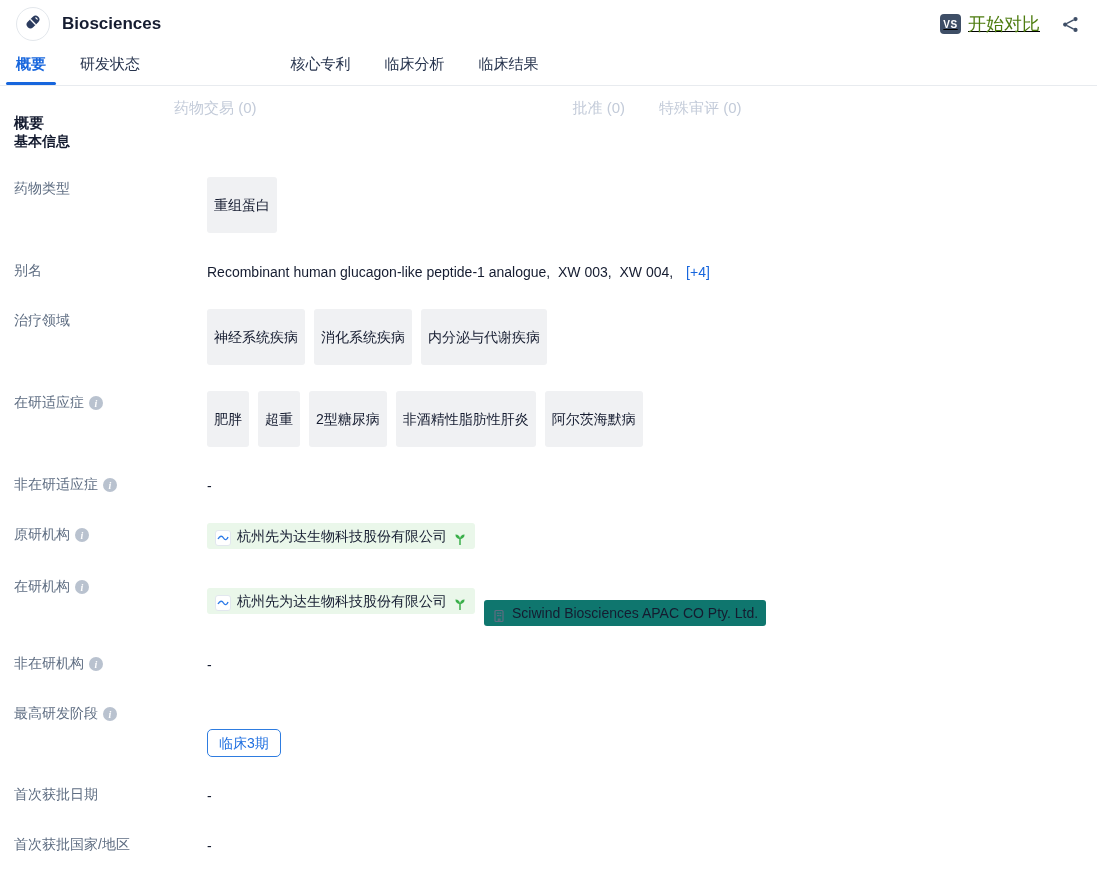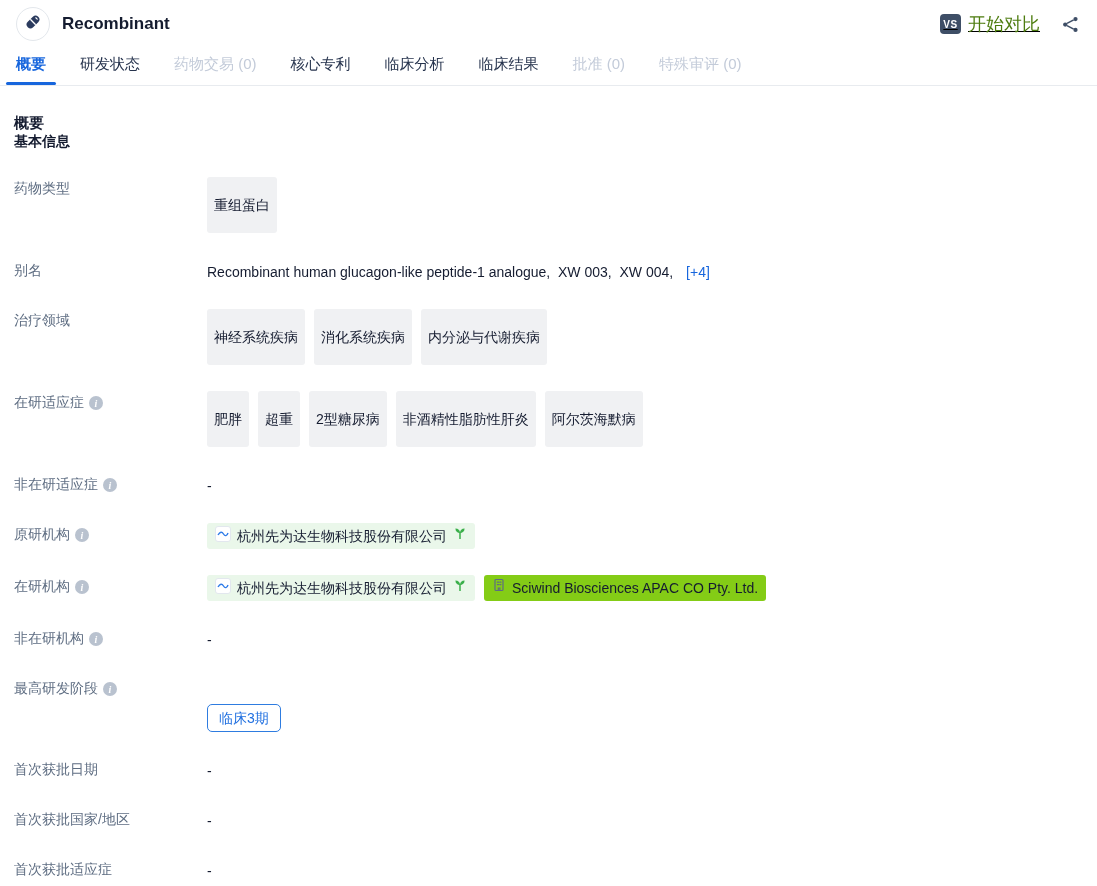--- a/index.html
+++ b/index.html
@@ -19,21 +19,21 @@
   .compare-label { font-size: 18px; color: #4d7c0f; }
   .network-btn { margin-left: 22px; display: flex; align-items: center; cursor: pointer; }
 
   
   .tabbar { display: flex; gap: 30px; padding: 0 14px; border-bottom: 1px solid #e8ebef; height: 38px; }
   .tab { font-size: 15px; color: #26334d; padding: 7px 2px 0; position: relative; cursor: pointer;
     white-space: nowrap; }
   .tab.active { color: #1766dd; font-weight: bold; }
   .tab.active::after { content: ""; position: absolute; left: -8px; right: -8px; bottom: 0;
     height: 3px; background: #1766dd; border-radius: 2px; }
-  .tab.disabled { color: #c3cbd9; cursor: default; }
+  .tab.disabled { color: #c3cbd9; cursor: default; margin-top: 44px; }
 
   
   .content { padding: 0 14px; }
   .section-title { font-size: 15px; font-weight: bold; color: #151c30; margin-top: 28px; }
   .subsection-title { font-size: 14px; font-weight: bold; color: #151c30; }
 
   .field-row { display: flex; align-items: flex-start; margin-top: 25px; min-height: 25px; }
   .field-label { width: 193px; flex-shrink: 0; font-size: 14px; color: #5e6d82;
     display: flex; align-items: center; gap: 5px; padding-top: 4px; }
   .info-icon { width: 14px; height: 14px; border-radius: 50%; background: #b9c2cf; color: #fff;
@@ -42,24 +42,24 @@
     cursor: pointer; }
   .field-value { display: flex; flex-wrap: wrap; gap: 9px; align-items: center;
     font-size: 14px; color: #151c30; line-height: 20px; padding-top: 1px; }
   .plain-text { padding-top: 3px; }
   .alias-text { white-space: pre-wrap; padding-top: 3px; }
   .more-link { color: #1766dd; cursor: pointer; padding-top: 3px; }
 
   .tag { background: #f0f1f3; border-radius: 3px; padding: 18px 7px; font-size: 14px;
     color: #151c30; cursor: pointer; white-space: nowrap; }
 
-  .org-tag { display: flex; align-items: flex-start; gap: 6px; padding: 3px 8px; border-radius: 3px;
+  .org-tag { display: flex; align-items: flex-end; gap: 6px; padding: 3px 8px; border-radius: 3px;
     font-size: 14px; color: #151c30; cursor: pointer; white-space: nowrap; }
   .org-tag.green { background: #eaf7ea; }
-  .org-tag.gray  { background: #84cc16; }
+  .org-tag.gray  { background: #0f766e; margin-top: 25px; }
   .org-logo { width: 16px; height: 16px; background: #fff; border: 1px solid #e2e7ee;
     border-radius: 3px; display: inline-flex; align-items: center; justify-content: center;
     flex-shrink: 0; }
   .org-icon { display: inline-flex; align-items: center; flex-shrink: 0; }
 
   .stage-tag { border: 1px solid #2e7ce0; color: #1f6fe0; background: #fff; border-radius: 5px;
     padding: 3px 11px; font-size: 14px; cursor: pointer; white-space: nowrap; margin-top: 27px; }
 </style>
 </head>
 <body>
@@ -69,21 +69,21 @@
     <span>
       <svg width="18" height="18" viewBox="0 0 18 18">
         <g transform="rotate(45 9 9)">
           <rect x="5.2" y="1.6" width="7.6" height="14.8" rx="3.8" fill="#2b3b5e"></rect>
           <line x1="5.2" y1="9" x2="12.8" y2="9" stroke="#fff" stroke-width="1.3"></line>
           <line x1="8" y1="4" x2="10" y2="4" stroke="#fff" stroke-width="1.1" stroke-linecap="round"></line>
         </g>
       </svg>
     </span>
   </div>
-  <div class="header-title">Recombinant</div>
+  <div class="header-title">Biosciences</div>
   <div class="header-right">
     <div class="compare-btn">
       <span class="vs-badge">VS</span>
       <span class="compare-label">开始对比</span>
     </div>
     <div class="network-btn">
       <svg width="17" height="17" viewBox="0 0 16 16">
         <circle cx="3" cy="8" r="2" fill="#3e4e66"></circle>
         <circle cx="12.7" cy="2.9" r="2" fill="#3e4e66"></circle>
         <circle cx="12.7" cy="13.1" r="2" fill="#3e4e66"></circle>

